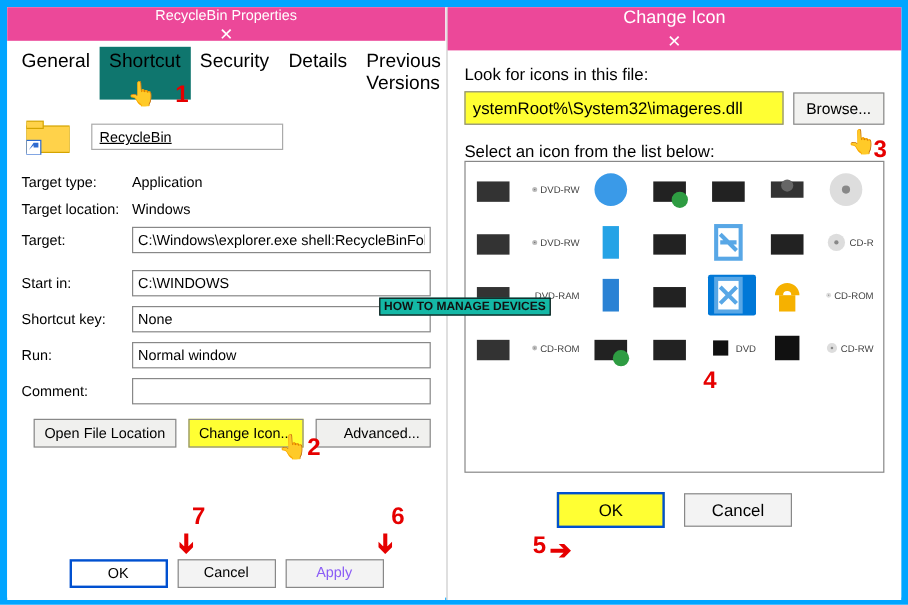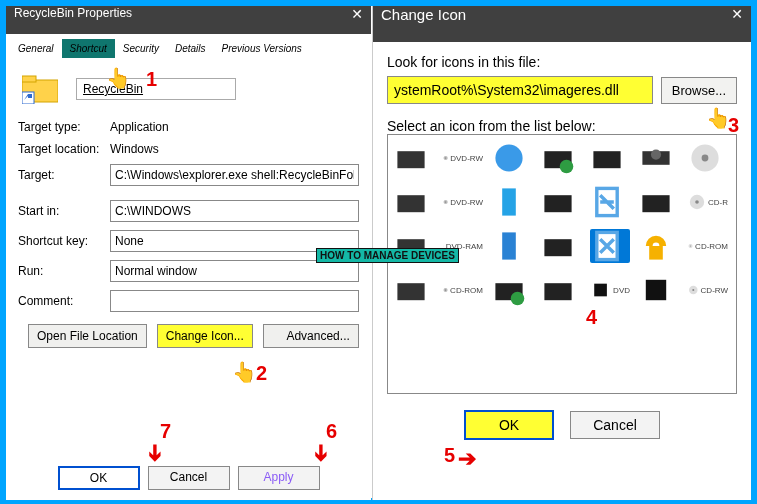--- a/index.html
+++ b/index.html
@@ -24,38 +24,38 @@
   .left-dialog {
     position: absolute;
     left: 0;
     top: 0;
     width: 365px;
     height: 494px;
     background: #fff;
   }
   .titlebar {
     display: flex;
-    align-items: flex-start;
+    align-items: center;
     justify-content: space-between;
     height: 28px;
-    background: #404040;
+    background: #ec4899;
     color: #fff;
     padding: 0 8px;
     font-size: 12px;
+    flex-direction: column;
   }
   .closebtn {
     font-size: 14px;
     cursor: pointer;
   }
   .tabs {
     display: flex;
     padding: 5px 4px 0 4px;
-    font-size: 10px;
+    font-size: 16px;
     gap: 0;
-    font-style: italic;
   }
   .tab {
     padding: 4px 8px;
     cursor: pointer;
   }
   .tab.active {
     background: #0f766e;
   }
   .content {
     padding: 8px 12px;

